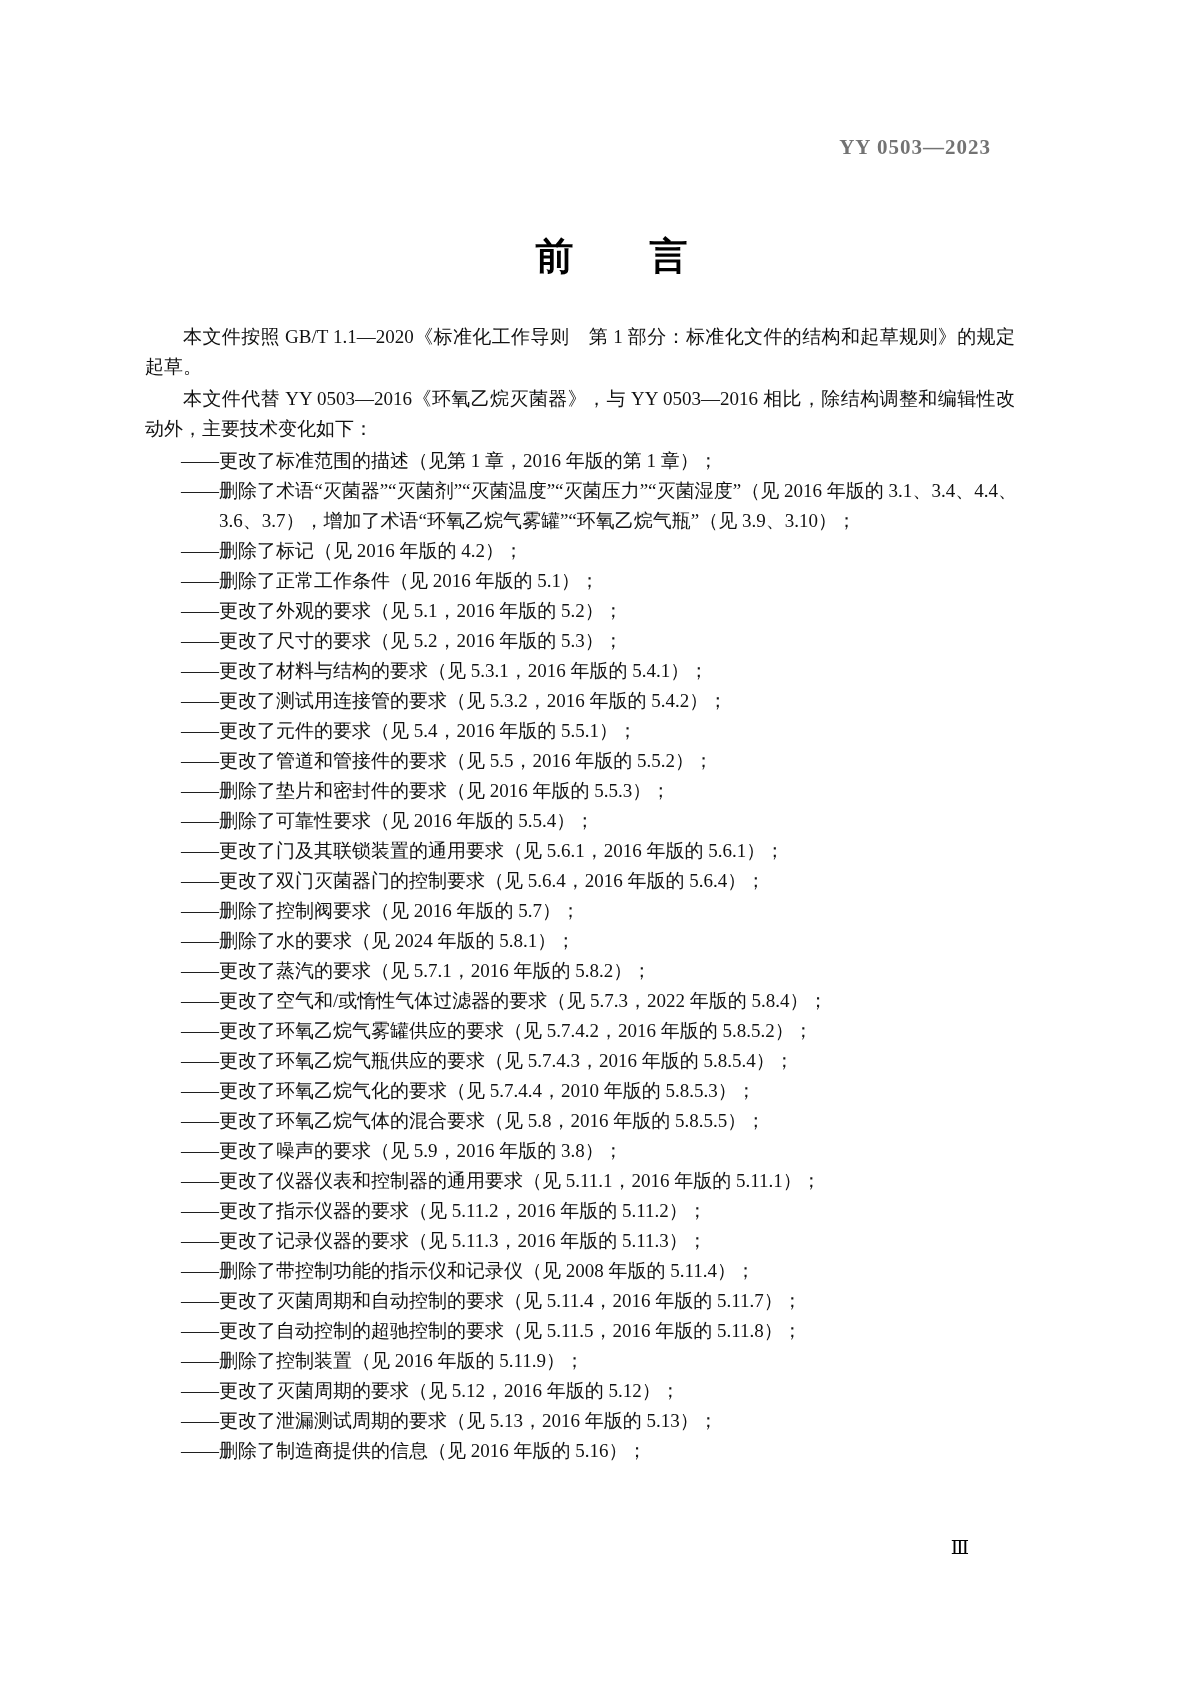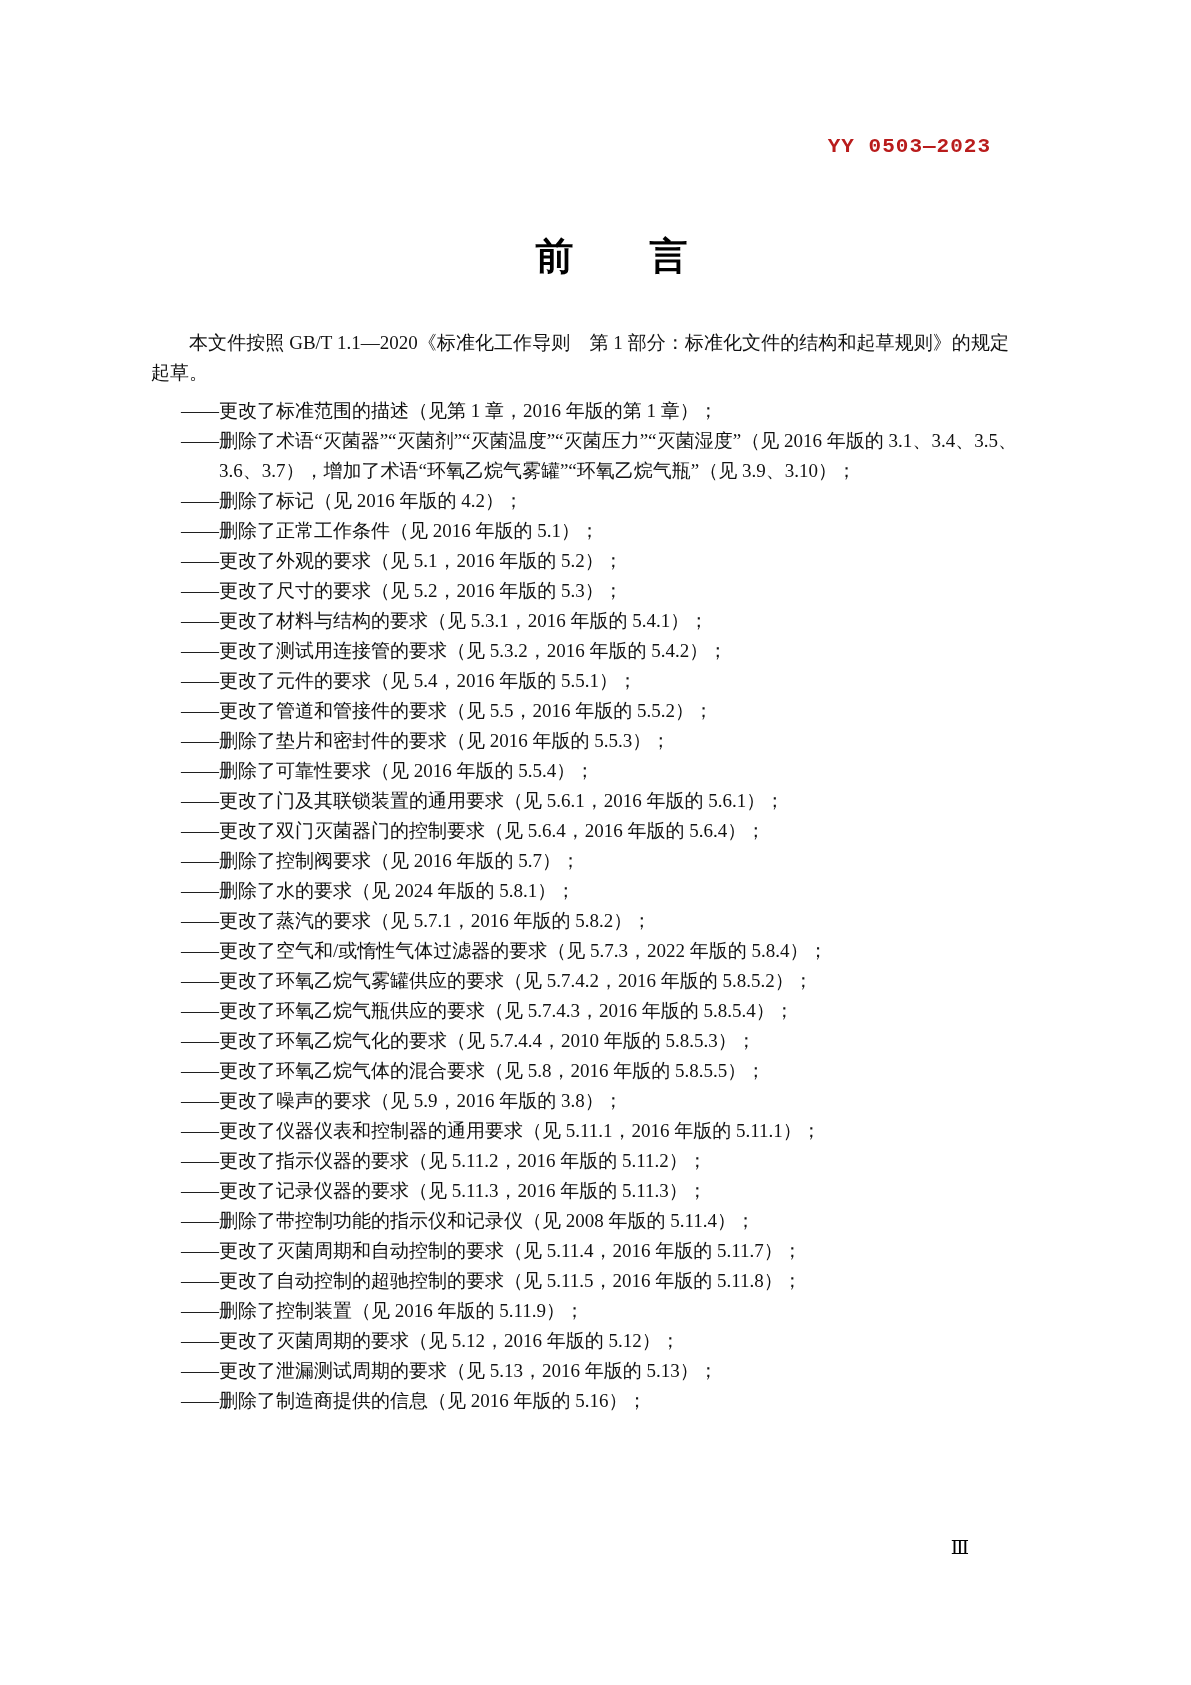--- a/index.html
+++ b/index.html
@@ -15,25 +15,25 @@
     color: #111;
     font-family: "Liberation Serif", "DejaVu Serif", serif;
     font-size: 19px;
     line-height: 30px;
     overflow: hidden;
   }
   .doc-number {
     position: absolute;
     top: 132px;
     right: 200px;
-    font-family: Liberation Mono, monospace;
+    font-family: Liberation Serif, serif;
     font-weight: bold;
     font-size: 21px;
     letter-spacing: 1px;
-    color: #b91c1c;
+    color: #737373;
   }
   .title {
     position: absolute;
     top: 218px;
     left: 0;
     width: 100%;
     margin: 16px;
     text-align: center;
     font-family: "Liberation Sans", "DejaVu Sans", sans-serif;
     font-weight: bold;
@@ -42,21 +42,21 @@
     color: #000;
     white-space: pre;
   }
   .content {
     position: absolute;
     left: 143px;
     top: 320px;
     width: 874px;
   }
   .para {
-    margin: 8px;
+    margin: 2px;
     text-indent: 2em;
     text-align: justify;
   }
   .changes {
     margin: 0;
   }
   .change {
     display: flex;
     padding-left: 2em;
     text-align: justify;
@@ -80,29 +80,30 @@
 <body>
 
 <div class="page">
 
   <div class="doc-number">YY 0503—2023</div>
 
   <h1 class="title">前　　言</h1>
 
   <div class="content">
     <p class="para">本文件按照 GB/T 1.1—2020《标准化工作导则　第 1 部分：标准化文件的结构和起草规则》的规定起草。</p>
+    <p class="para">本文件代替 YY 0503—2016《环氧乙烷灭菌器》，与 YY 0503—2016 相比，除结构调整和编辑性改动外，主要技术变化如下：</p>
 
     <div class="changes" id="changes-list">
         <div class="change">
           <span class="marker">——</span>
           <span class="text">更改了标准范围的描述（见第 1 章，2016 年版的第 1 章）；</span>
         </div>
         <div class="change">
           <span class="marker">——</span>
-          <span class="text">删除了术语“灭菌器”“灭菌剂”“灭菌温度”“灭菌压力”“灭菌湿度”（见 2016 年版的 3.1、3.4、3.5、3.6、3.7），增加了术语“环氧乙烷气雾罐”“环氧乙烷气瓶”（见 3.9、3.10）；</span>
+          <span class="text">删除了术语“灭菌器”“灭菌剂”“灭菌温度”“灭菌压力”“灭菌湿度”（见 2016 年版的 3.1、3.4、4.4、3.6、3.7），增加了术语“环氧乙烷气雾罐”“环氧乙烷气瓶”（见 3.9、3.10）；</span>
         </div>
         <div class="change">
           <span class="marker">——</span>
           <span class="text">删除了标记（见 2016 年版的 4.2）；</span>
         </div>
         <div class="change">
           <span class="marker">——</span>
           <span class="text">删除了正常工作条件（见 2016 年版的 5.1）；</span>
         </div>
         <div class="change">

